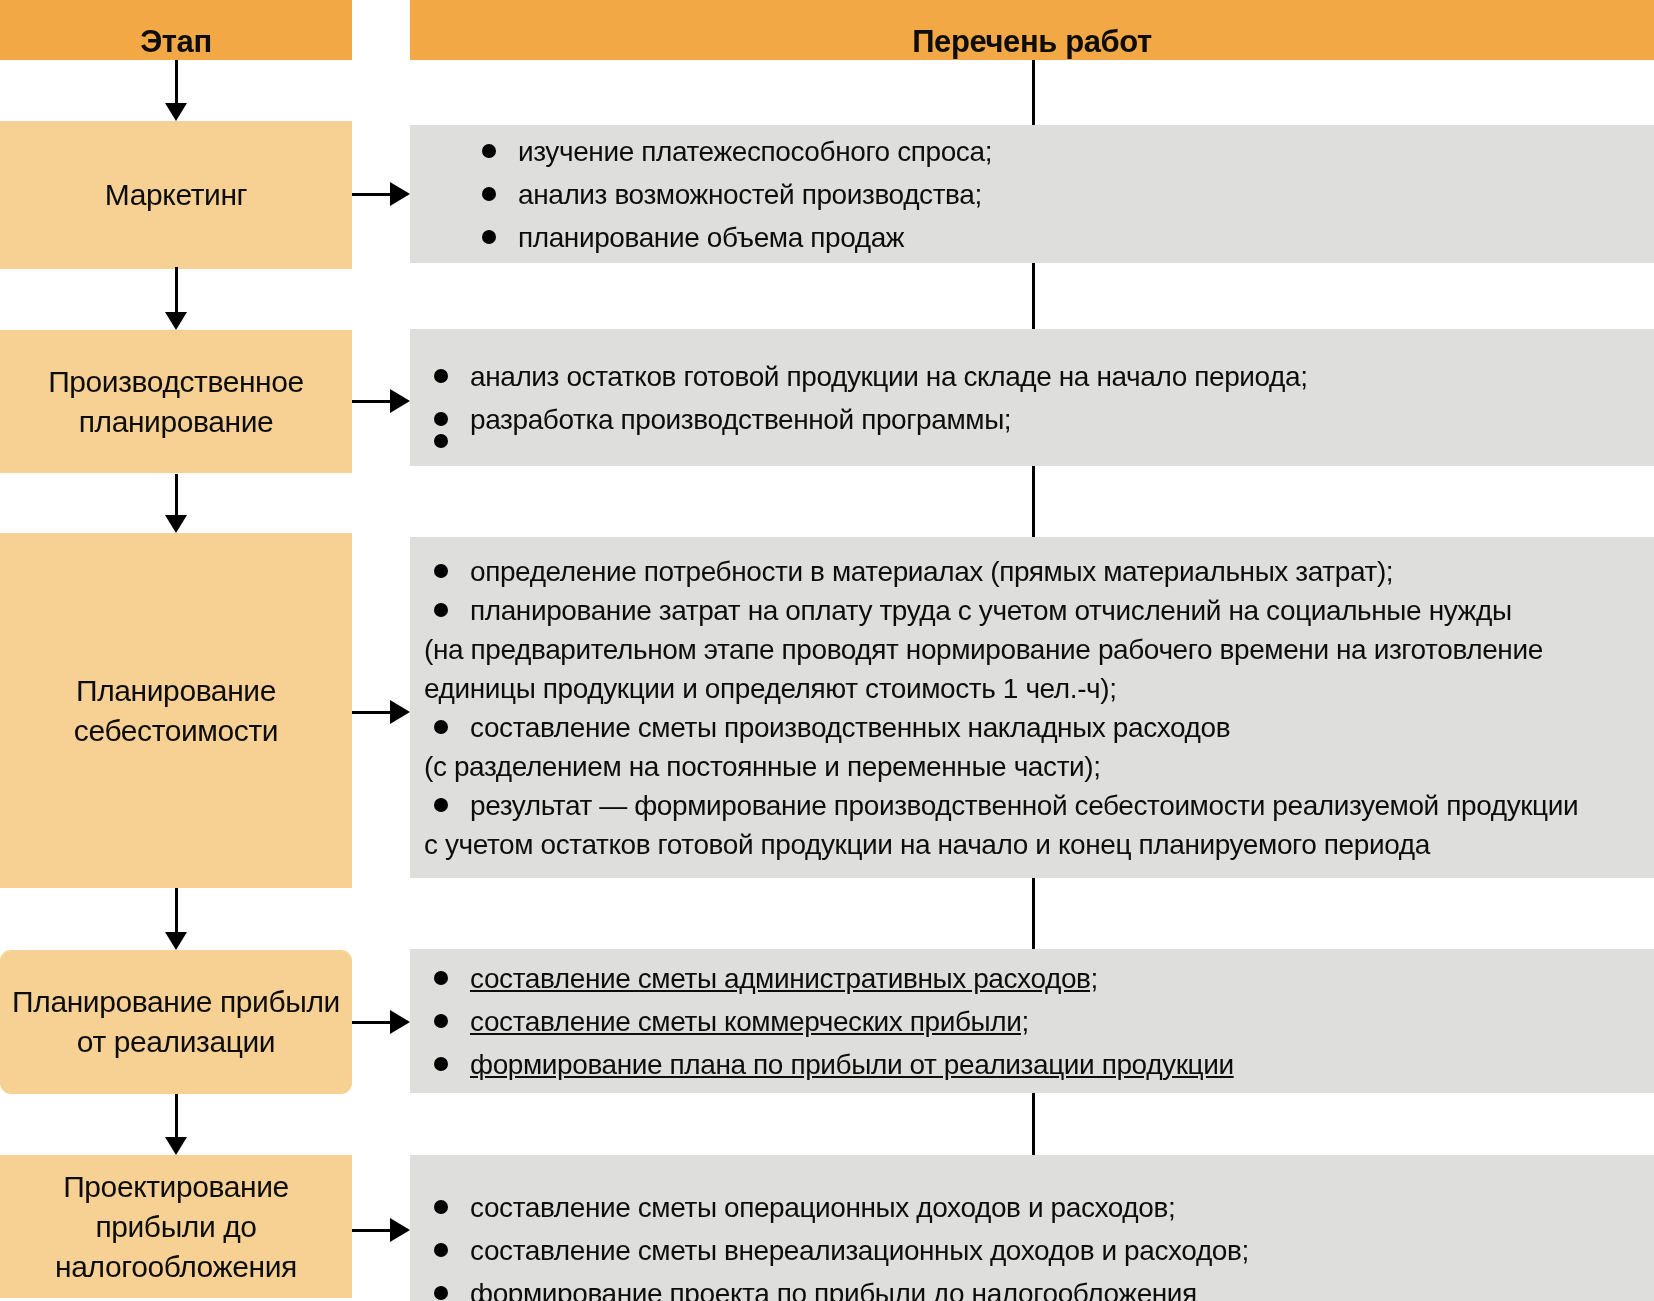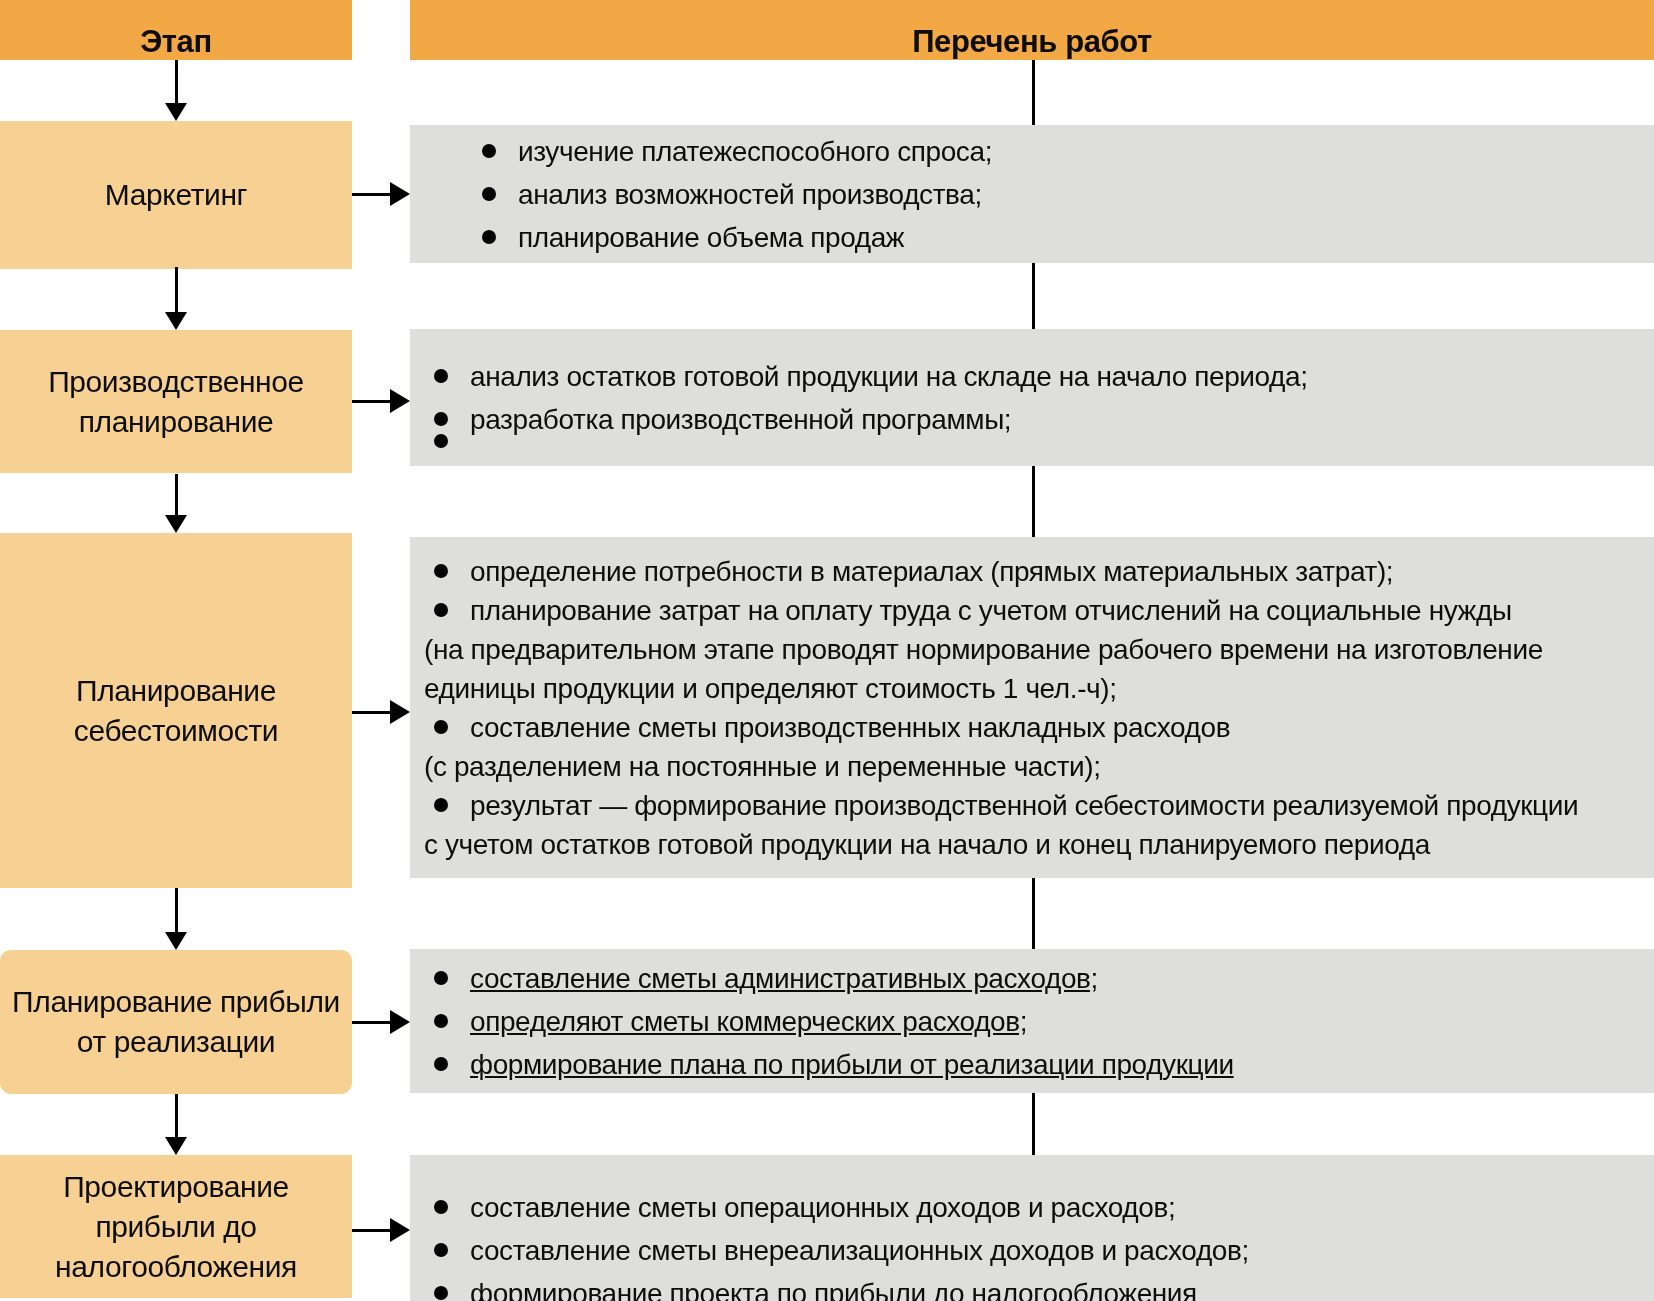--- a/index.html
+++ b/index.html
@@ -155,21 +155,21 @@
     <div class="wline cont"><span>(на предварительном этапе проводят нормирование рабочего времени на изготовление</span></div>
     <div class="wline cont"><span>единицы продукции и определяют стоимость 1 чел.-ч);</span></div>
     <div class="wline bullet"><span class="dot"></span><span>составление сметы производственных накладных расходов</span></div>
     <div class="wline cont"><span>(с разделением на постоянные и переменные части);</span></div>
     <div class="wline bullet"><span class="dot"></span><span>результат — формирование производственной себестоимости реализуемой продукции</span></div>
     <div class="wline cont"><span>с учетом остатков готовой продукции на начало и конец планируемого периода</span></div>
   </div>
 
   <div class="works-box" style="top:949px;height:144px;text-decoration:underline;">
     <div class="wline bullet"><span class="dot"></span><span>составление сметы административных расходов;</span></div>
-    <div class="wline bullet"><span class="dot"></span><span>определяют сметы коммерческих расходов;</span></div>
+    <div class="wline bullet"><span class="dot"></span><span>составление сметы коммерческих прибыли;</span></div>
     <div class="wline bullet"><span class="dot"></span><span>формирование плана по прибыли от реализации продукции</span></div>
   </div>
 
   <div class="works-box" style="top:1155px;height:190px;">
     <div class="wline bullet"><span class="dot"></span><span>составление сметы операционных доходов и расходов;</span></div>
     <div class="wline bullet"><span class="dot"></span><span>составление сметы внереализационных доходов и расходов;</span></div>
     <div class="wline bullet"><span class="dot"></span><span>формирование проекта по прибыли до налогообложения</span></div>
   </div>
 
 </div>

